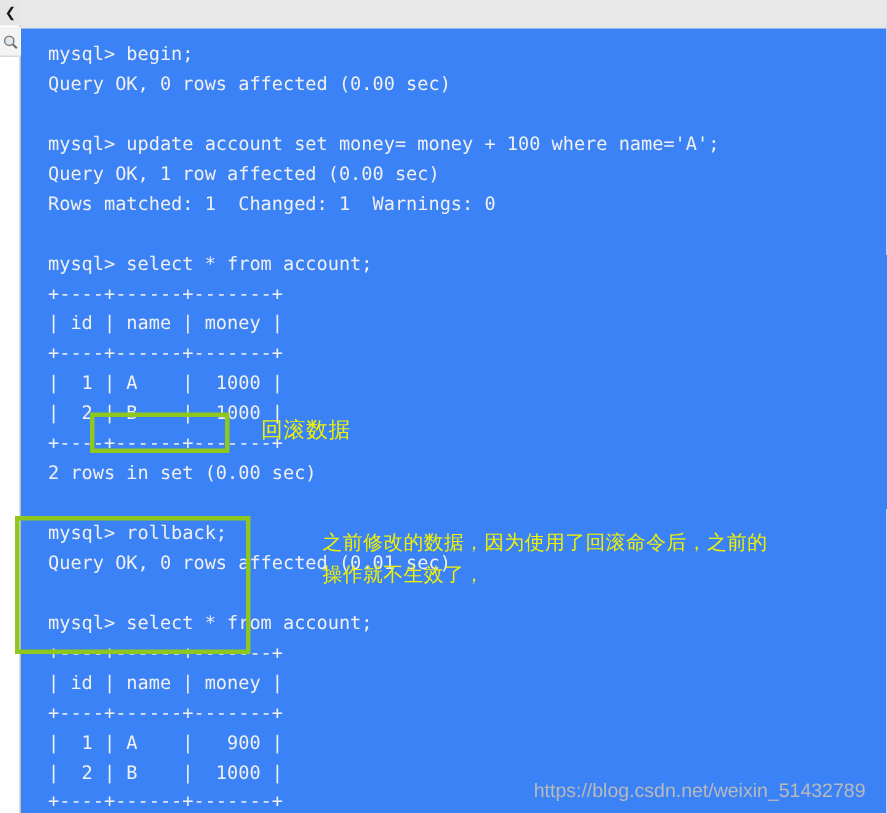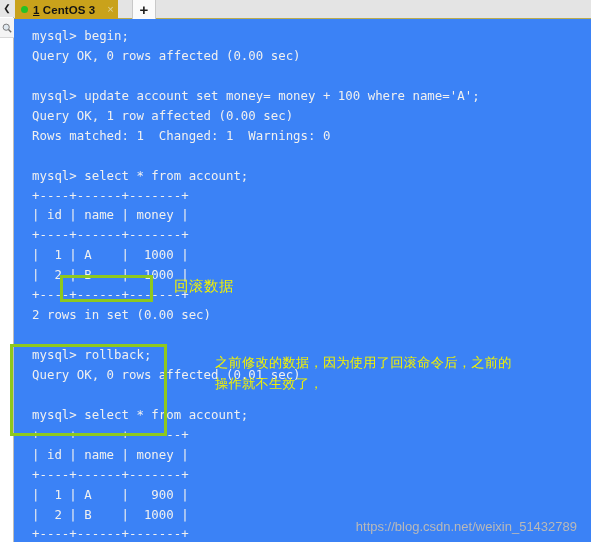--- a/index.html
+++ b/index.html
@@ -186,30 +186,20 @@
       <span>❮</span>
     </div>
     <div class="rail-search">
       <svg width="10" height="10" viewBox="0 0 10 10">
         <circle cx="4.2" cy="4.2" r="3.1" fill="#dfe8ef" stroke="#7d7d7d" stroke-width="1"></circle>
         <line x1="6.5" y1="6.5" x2="9.2" y2="9.2" stroke="#6b6b6b" stroke-width="1.4"></line>
       </svg>
     </div>
   </div>
 
-  <div class="tabbar">
-    <div class="tab" style="background: rgb(201, 162, 27);">
-      <span class="tab-dot" style="background: rgb(37, 194, 37);"></span>
-      <span class="tab-label"><span class="accesskey">1</span><span> CentOS 3</span></span>
-      <span class="tab-close">×</span>
-    </div>
-    <div class="tab-add">
-      <span>+</span>
-    </div>
-  </div>
 
   <div class="terminal" style="background: #3b82f6;">
     <div class="term-lines" id="term-lines" style="color: rgb(240, 240, 240);"><div class="ln">mysql&gt; begin;</div><div class="ln">Query OK, 0 rows affected (0.00 sec)</div><div class="ln"></div><div class="ln">mysql&gt; update account set money= money + 100 where name='A';</div><div class="ln">Query OK, 1 row affected (0.00 sec)</div><div class="ln">Rows matched: 1  Changed: 1  Warnings: 0</div><div class="ln"></div><div class="ln">mysql&gt; select * from account;</div><div class="ln">+----+------+-------+</div><div class="ln">| id | name | money |</div><div class="ln">+----+------+-------+</div><div class="ln">|  1 | A    |  1000 |</div><div class="ln">|  2 | B    |  1000 |</div><div class="ln">+----+------+-------+</div><div class="ln">2 rows in set (0.00 sec)</div><div class="ln"></div><div class="ln">mysql&gt; rollback;</div><div class="ln">Query OK, 0 rows affected (0.01 sec)</div><div class="ln"></div><div class="ln">mysql&gt; select * from account;</div><div class="ln">+----+------+-------+</div><div class="ln">| id | name | money |</div><div class="ln">+----+------+-------+</div><div class="ln">|  1 | A    |   900 |</div><div class="ln">|  2 | B    |  1000 |</div><div class="ln">+----+------+-------+</div></div>
 
   </div>
 
   <div id="overlay-host">
       <div class="hl-box" style="left: 60px; top: 275px; width: 93px; height: 27px; border-color: rgb(142, 200, 30);"></div>
       <div class="hl-box" style="left: 10px; top: 344px; width: 157px; height: 92px; border-color: rgb(142, 200, 30);"></div>
     </div>

